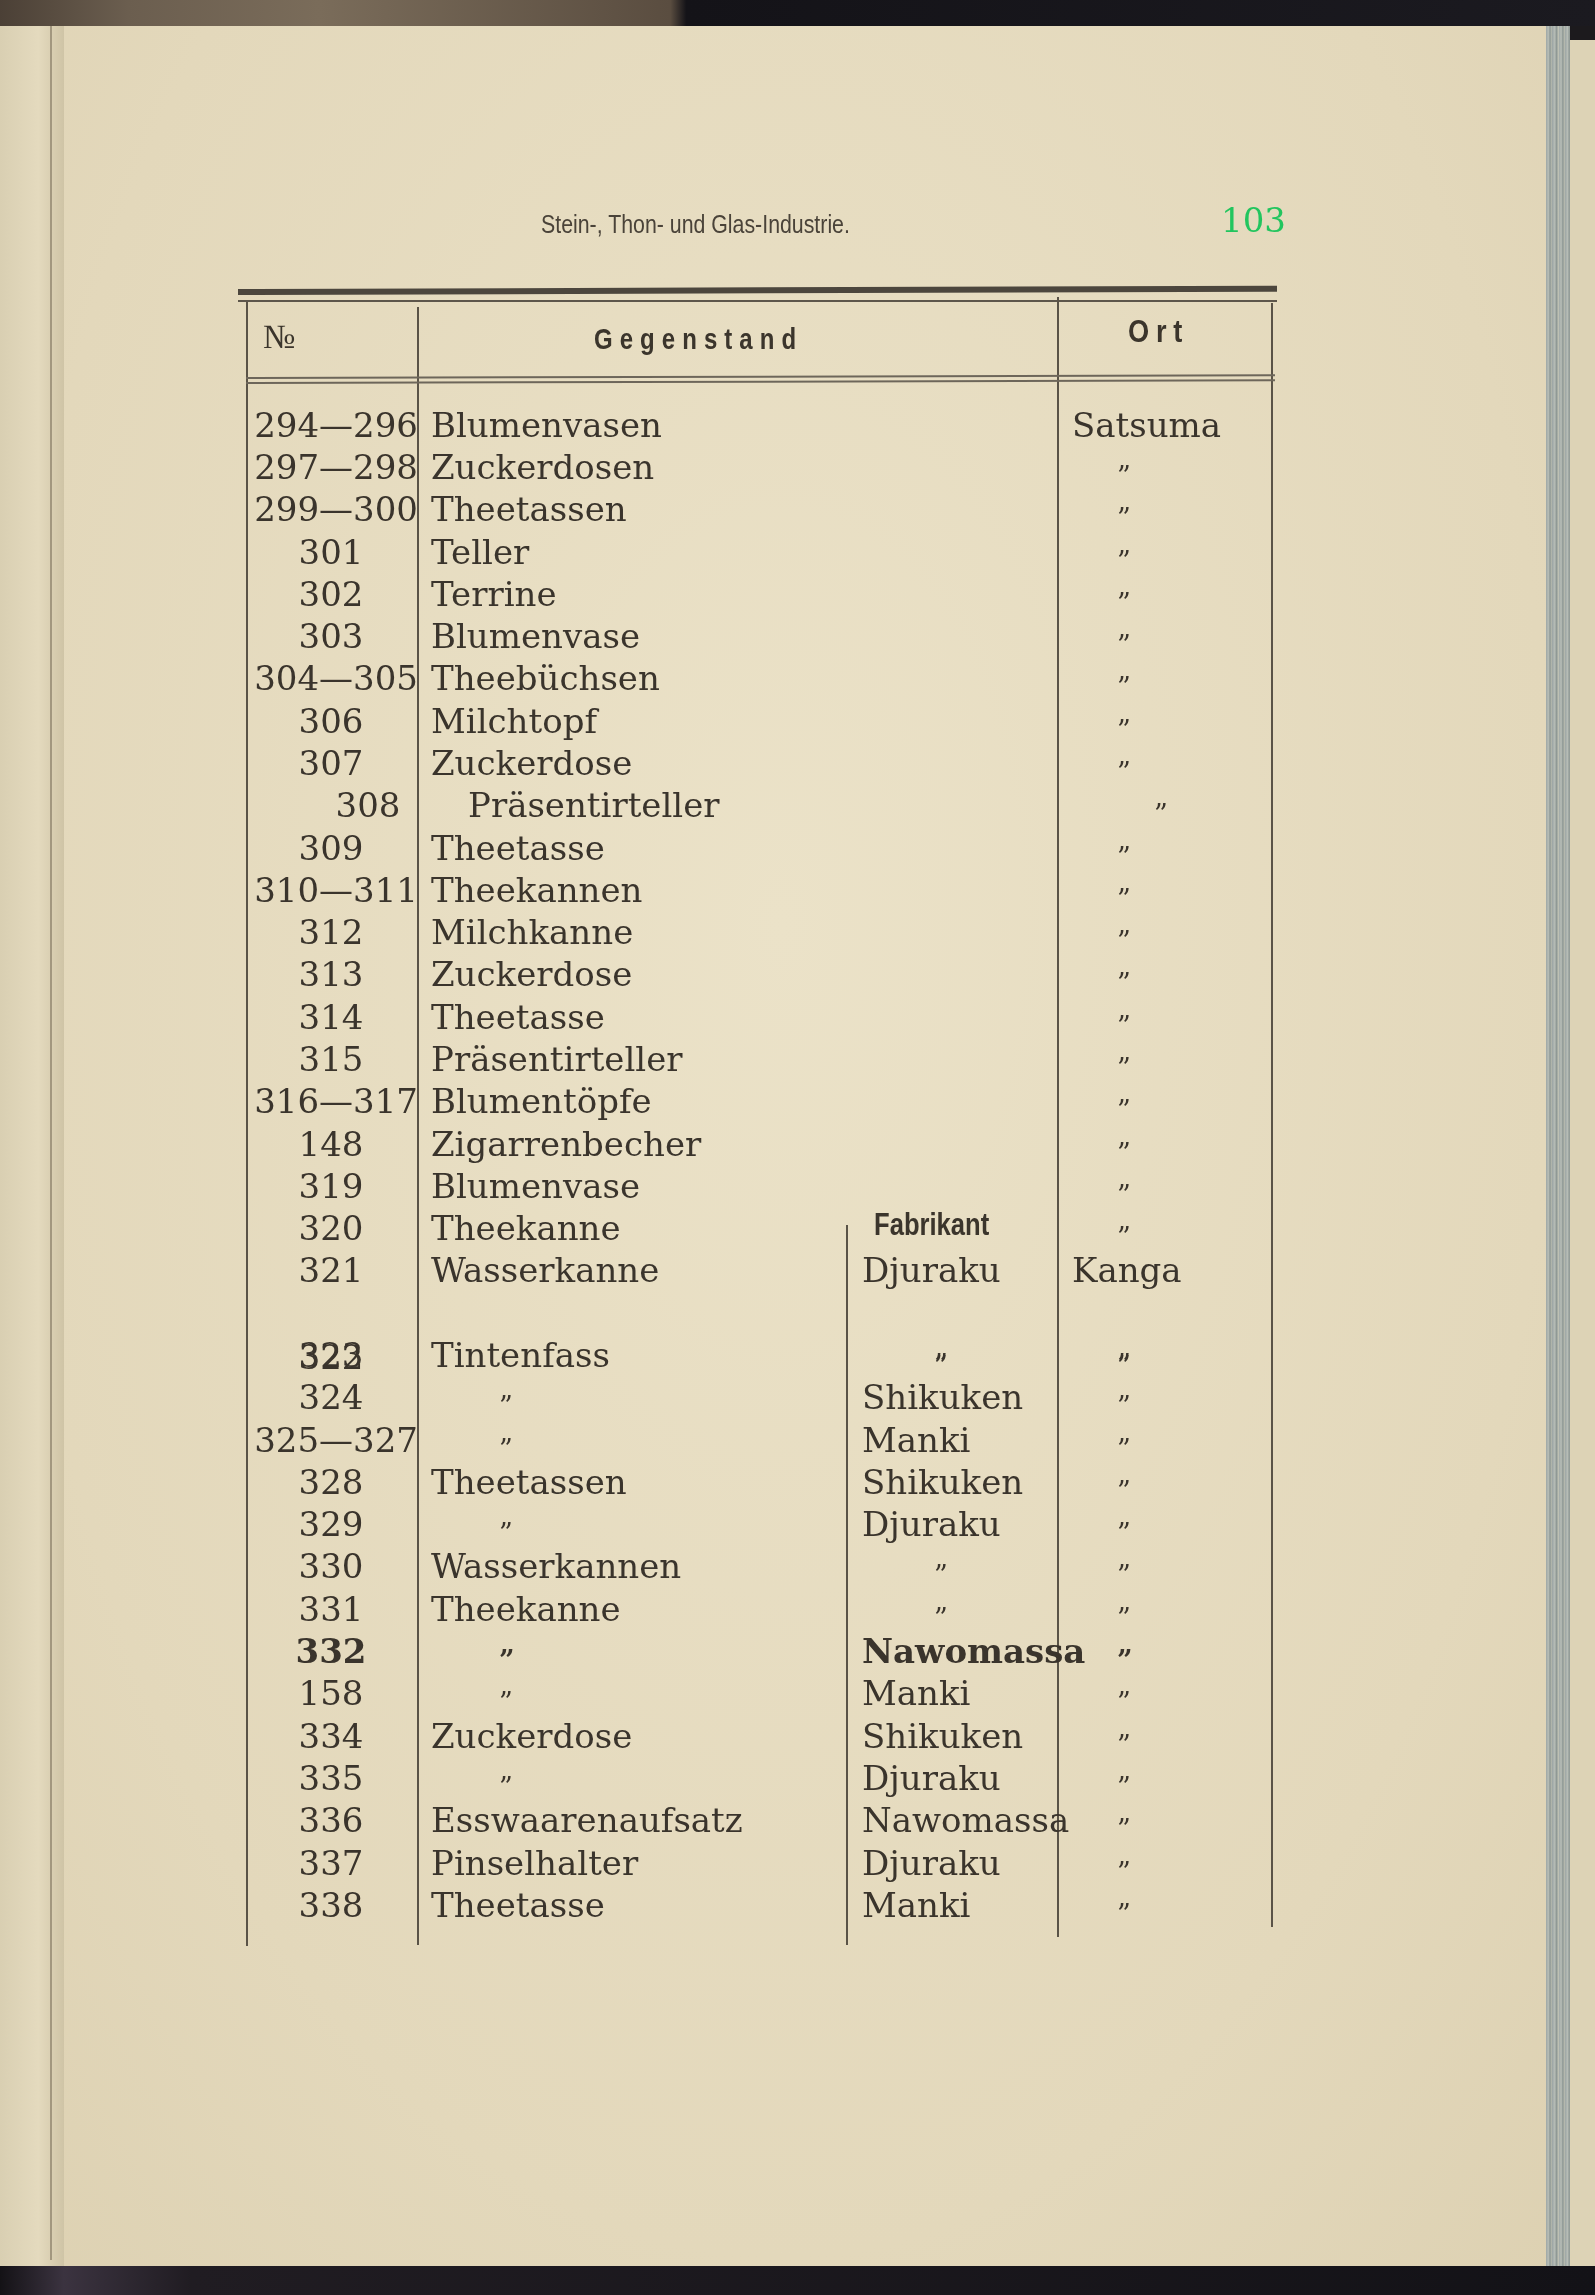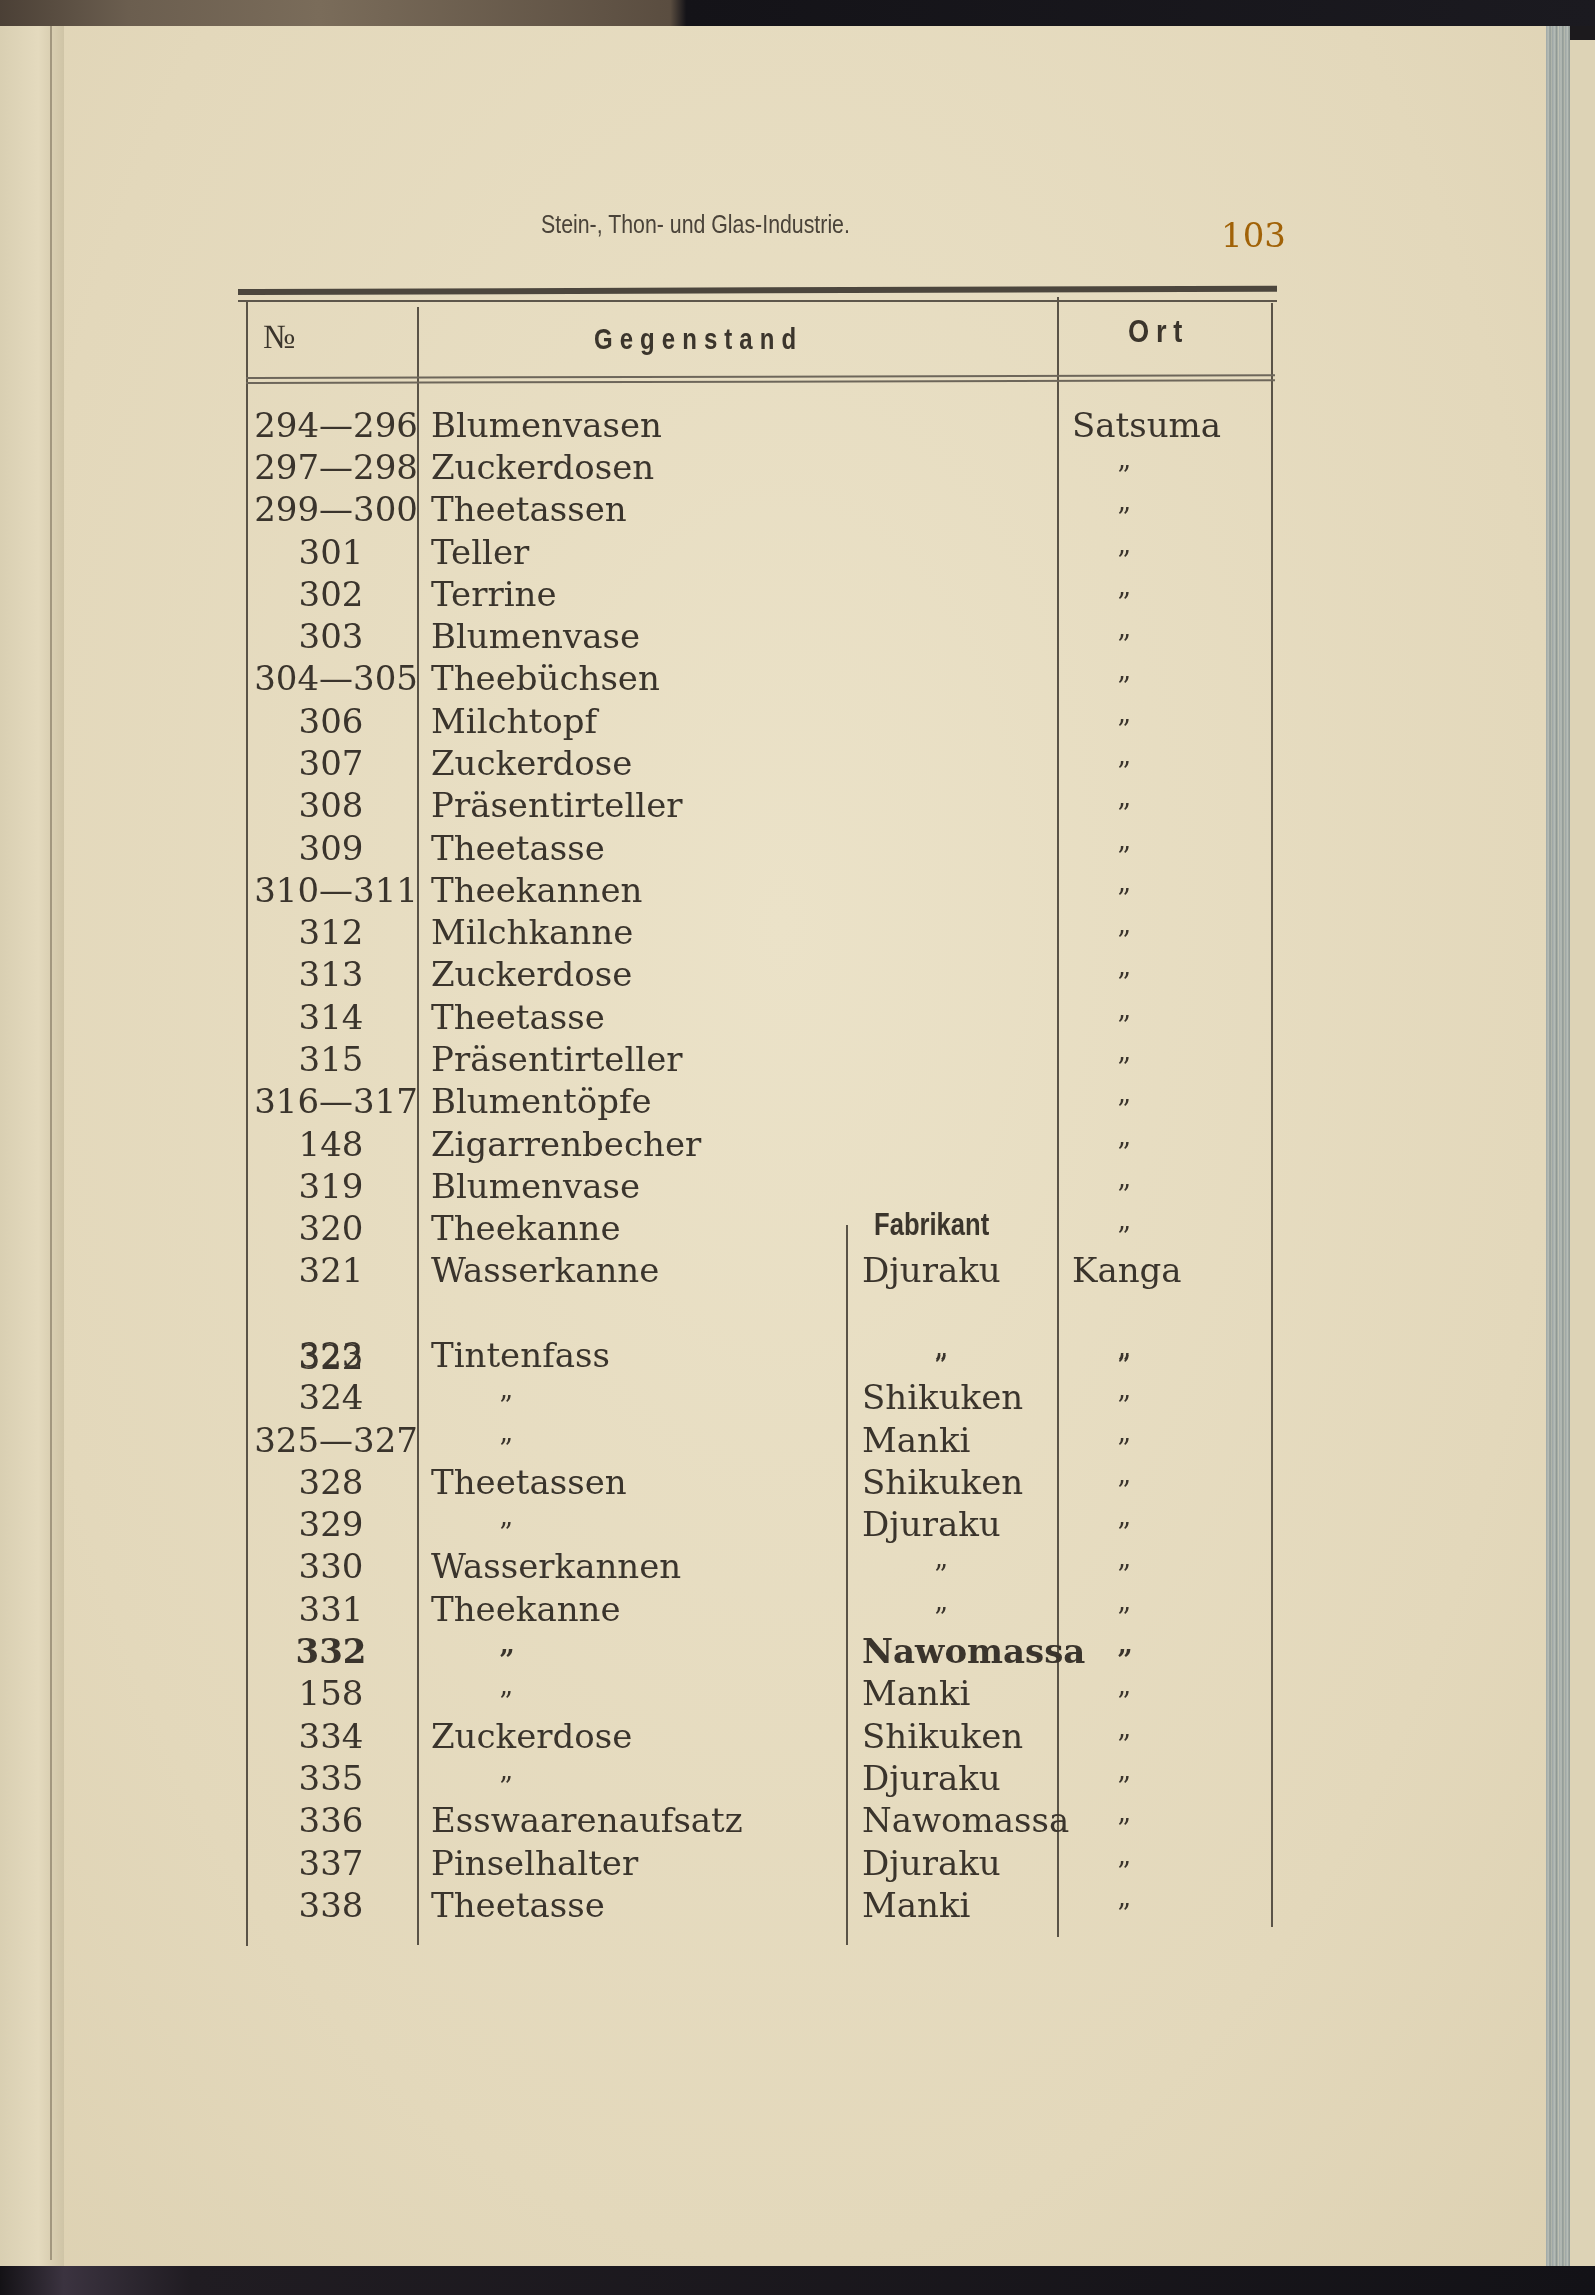--- a/index.html
+++ b/index.html
@@ -37,22 +37,22 @@
   .page-right-strip {
     position: absolute; left: 1570px; top: 40px; width: 25.5px; height: 2226px;
     background: #ddd3b6;
   }
   .running-head {
     position: absolute; top: 209px; left: 541px;
     font-family: "Liberation Sans", sans-serif; font-size: 26px; color: #4a4339;
     transform: scaleX(0.82); transform-origin: left center;
   }
   .page-number {
-    position: absolute; top: 215px; left: 1221px;
-    font-size: 34px; color: #a16207;
+    position: absolute; top: 200px; left: 1221px;
+    font-size: 34px; color: #22c55e;
   }
   .rule-thick {
     position: absolute; left: 238px; top: 289px; width: 1039px; height: 5.6px;
     background: #4c463d; transform: rotate(-0.18deg); transform-origin: left;
   }
   .rule-thin {
     position: absolute; left: 238px; top: 300px; width: 1039px; height: 1.6px;
     background: #5d564b;
   }
   .vline { position: absolute; width: 2.4px; background: #5a5347; }
@@ -155,21 +155,21 @@
       <span class="cell c-gs">Milchtopf</span>
       <span class="cell c-fab"></span>
       <span class="cell c-ort ditto">”</span>
     </div>
     <div class="row" style="top: 742px;">
       <span class="cell c-no single">307</span>
       <span class="cell c-gs">Zuckerdose</span>
       <span class="cell c-fab"></span>
       <span class="cell c-ort ditto">”</span>
     </div>
-    <div class="row" style="top: 784px;">
+    <div class="row" style="top: 784px; margin-left: 37px;">
       <span class="cell c-no single">308</span>
       <span class="cell c-gs">Präsentirteller</span>
       <span class="cell c-fab"></span>
       <span class="cell c-ort ditto">”</span>
     </div>
     <div class="row" style="top: 827px;">
       <span class="cell c-no single">309</span>
       <span class="cell c-gs">Theetasse</span>
       <span class="cell c-fab"></span>
       <span class="cell c-ort ditto">”</span>

